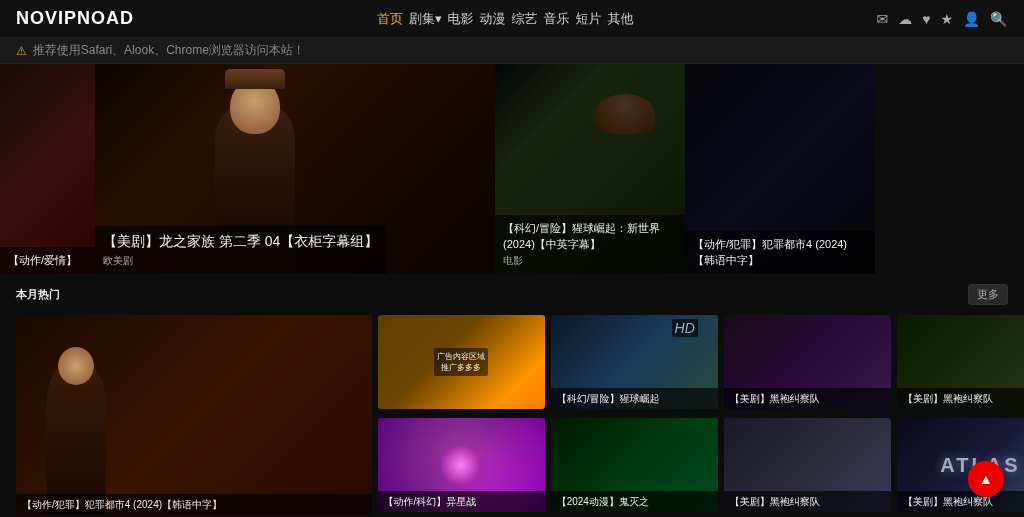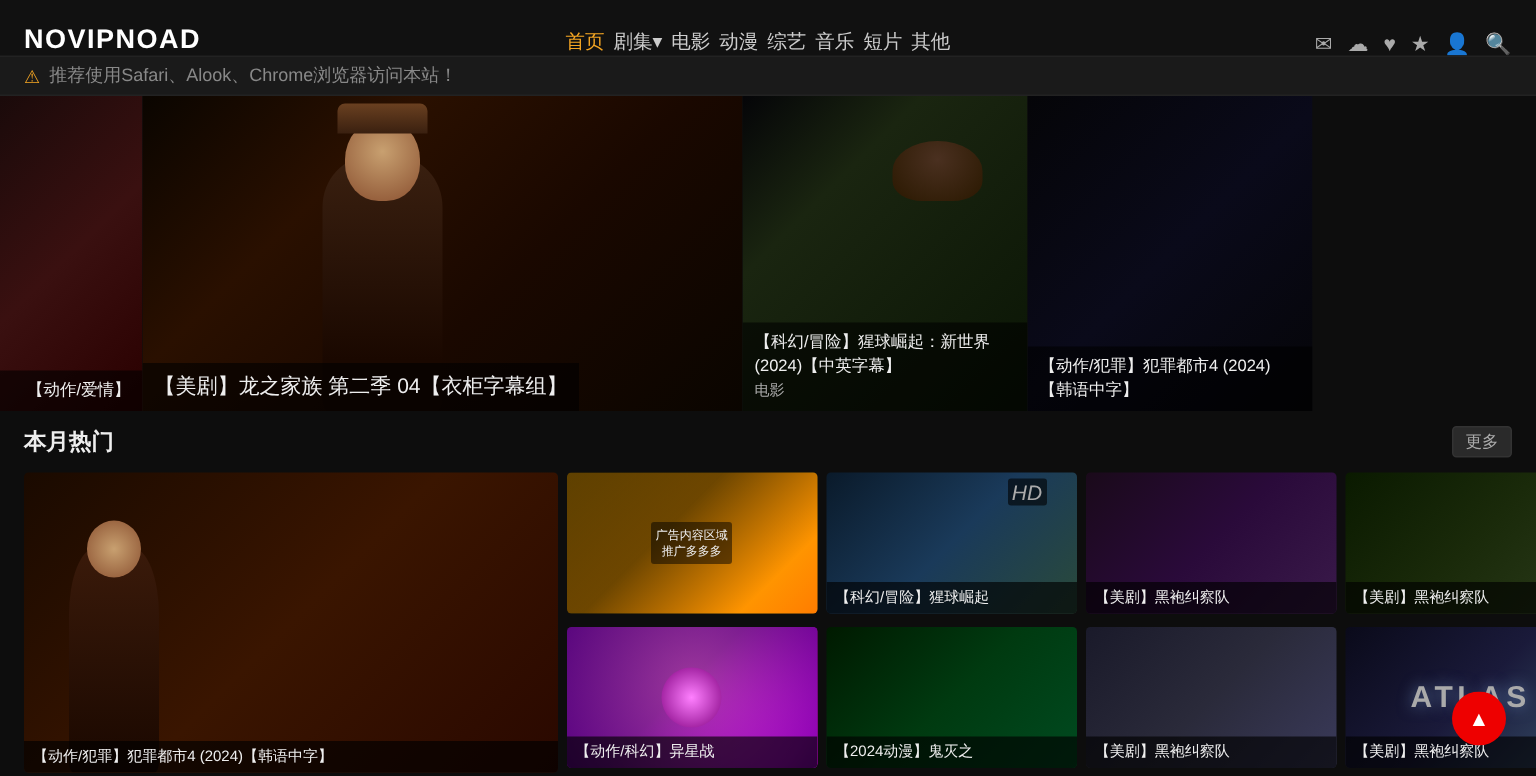--- a/index.html
+++ b/index.html
@@ -1,19 +1,19 @@
 <!DOCTYPE html>
 <html><head>
   <meta charset="utf-8">
   <style>
     * { margin: 0; padding: 0; box-sizing: border-box; }
     body { background: #0d0d0d; color: #ccc; font-family: Arial, sans-serif; font-size: 13px; width: 1024px; overflow-x: hidden; }
 
     
-    .header { background: #111; display: flex; align-items: flex-end; justify-content: space-between; padding: 0 16px; height: 38px; border-bottom: 1px solid #222; }
+    .header { background: #111; display: flex; align-items: center; justify-content: space-between; padding: 0 16px; height: 38px; border-bottom: 1px solid #222; }
     .logo { color: #fff; font-size: 18px; font-weight: bold; letter-spacing: 1px; }
     .nav { display: flex; gap: 6px; }
     .nav a { color: #ccc; text-decoration: none; font-size: 13px; }
     .nav a.active { color: #f5a623; }
     .header-icons { display: flex; gap: 10px; align-items: center; }
     .header-icons span { color: #aaa; cursor: pointer; font-size: 14px; }
 
     
     .notice-bar { background: #1a1a1a; border-bottom: 1px solid #222; padding: 4px 16px; display: flex; align-items: center; gap: 6px; font-size: 12px; color: #aaa; }
     .notice-bar .notice-icon { color: #f5a623; }
@@ -22,28 +22,28 @@
     
     .hero { position: relative; width: 100%; height: 210px; display: flex; overflow: hidden; }
     .hero-slide { position: relative; flex: 0 0 auto; height: 210px; overflow: hidden; }
     .hero-slide.main { width: 400px; }
     .hero-slide.side { width: 190px; }
     .hero-slide.small { width: 95px; }
     
     .slide-1 { background: linear-gradient(135deg, #1a0a00 0%, #2a1500 40%, #1a0a00 100%); }
     .slide-2 { background: linear-gradient(135deg, #0a0a1a 0%, #1a2a1a 50%, #0a1a0a 100%); }
     .slide-3 { background: linear-gradient(135deg, #0a0a0a 0%, #1a1a2a 50%, #0a0a1a 100%); }
-    .slide-4 { background: linear-gradient(135deg, #1a0a0a 0%, #2a0000 50%, #1a0000 100%); text-align: right; }
+    .slide-4 { background: linear-gradient(135deg, #1a0a0a 0%, #2a0000 50%, #1a0000 100%); }
     .slide-label { position: absolute; bottom: 0; left: 0; right: 0; background: rgba(0,0,0,0.6); padding: 6px 8px; font-size: 11px; color: #eee; line-height: 1.4; }
     .slide-source { font-size: 10px; color: #aaa; margin-top: 2px; }
 
     
     .section { padding: 10px 16px; }
     .section-header { display: flex; justify-content: space-between; align-items: center; margin-bottom: 10px; }
-    .section-title { font-size: 15px; color: #eee; font-weight: bold; display: flex; align-items: center; gap: 6px; }
+    .section-title { font-size: 11px; color: #eee; font-weight: bold; display: flex; align-items: center; gap: 6px; }
     .more-btn { background: #2a2a2a; color: #aaa; border: 1px solid #333; padding: 2px 8px; font-size: 11px; cursor: pointer; border-radius: 3px; }
 
     .thumb-item { cursor: pointer; }
     .thumb-img { width: 100%; aspect-ratio: 16/9; overflow: hidden; position: relative; border-radius: 3px; }
 
     
     .scroll-top { position: fixed; bottom: 20px; right: 20px; background: #e00; color: #fff; border: none; width: 36px; height: 36px; border-radius: 50%; cursor: pointer; font-size: 14px; display: flex; align-items: center; justify-content: center; }
 
     
     .thumb-overlay-text { position: absolute; bottom: 0; left: 0; right: 0; background: rgba(0,0,0,0.65); padding: 4px 6px; font-size: 10px; color: #eee; line-height: 1.3; }
@@ -95,20 +95,21 @@
     <div style="width:100%;height:100%;background:linear-gradient(135deg,#0a0500 0%,#2a1000 30%,#1a0800 60%,#0a0500 100%);display:flex;align-items:flex-end;">
 
       <div style="position:absolute;bottom:0;left:40%;transform:translateX(-50%);width:180px;height:200px;">
         <div style="position:absolute;bottom:0;left:50%;transform:translateX(-50%);width:80px;height:170px;background:linear-gradient(to bottom,#3a2010 0%,#1a0800 80%);border-radius:40% 40% 5% 5% / 20% 20% 5% 5%;"></div>
         <div style="position:absolute;bottom:140px;left:50%;transform:translateX(-50%);width:50px;height:55px;background:radial-gradient(circle at 50% 40%,#c8a070,#8a5030);border-radius:50% 50% 45% 45%;"></div>
 
         <div style="position:absolute;bottom:185px;left:50%;transform:translateX(-50%);width:60px;height:20px;background:linear-gradient(to bottom,#6a4020,#3a2010);border-radius:5px 5px 0 0;"></div>
       </div>
       <div class="slide-label" style="z-index:2;position:relative;">
         <div style="font-size:14px;font-weight:normal;color:#eee;">【美剧】龙之家族 第二季 04【衣柜字幕组】</div>
+        <div class="slide-source">欧美剧</div>
       </div>
     </div>
   </div>
 
   <div class="hero-slide side slide-2" style="position:relative;">
     <div style="width:100%;height:100%;background:linear-gradient(135deg,#050508 0%,#1a2510 30%,#0a1505 100%);display:flex;align-items:flex-end;">
 
       <div style="position:absolute;top:30px;right:30px;width:60px;height:40px;background:radial-gradient(ellipse at 50% 30%,#4a3020,#2a1800);border-radius:60% 60% 40% 40%;"></div>
       <div class="slide-label">
         <div>【科幻/冒险】猩球崛起：新世界(2024)【中英字幕】</div>

